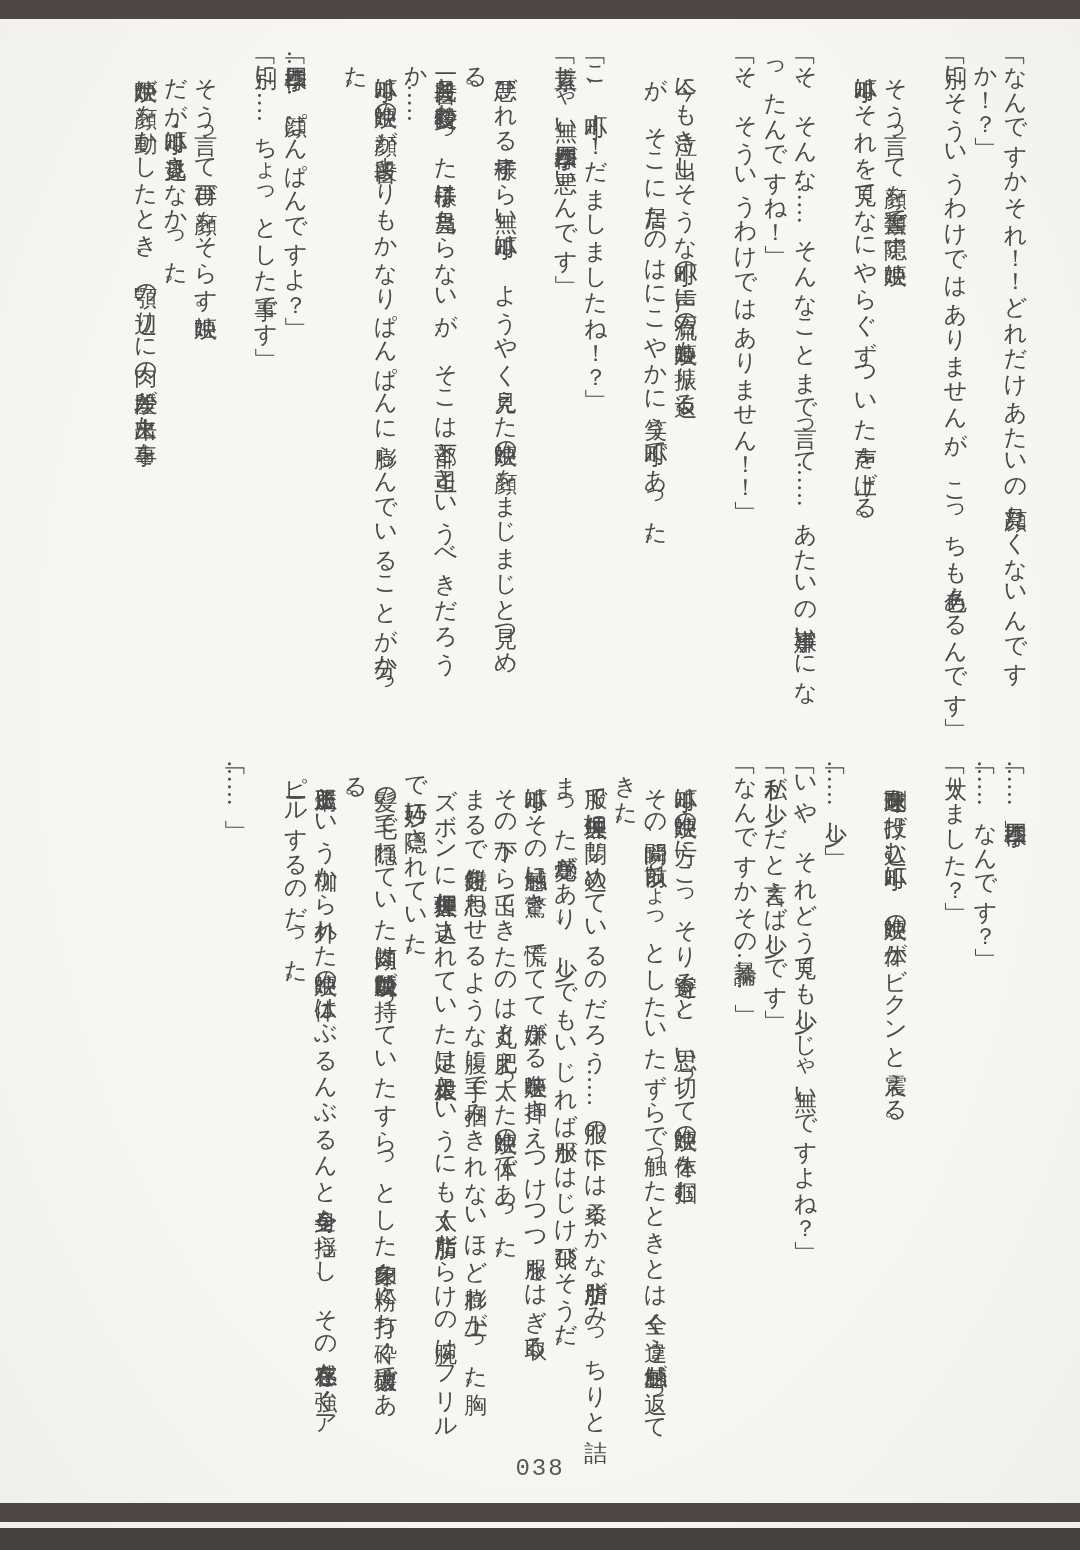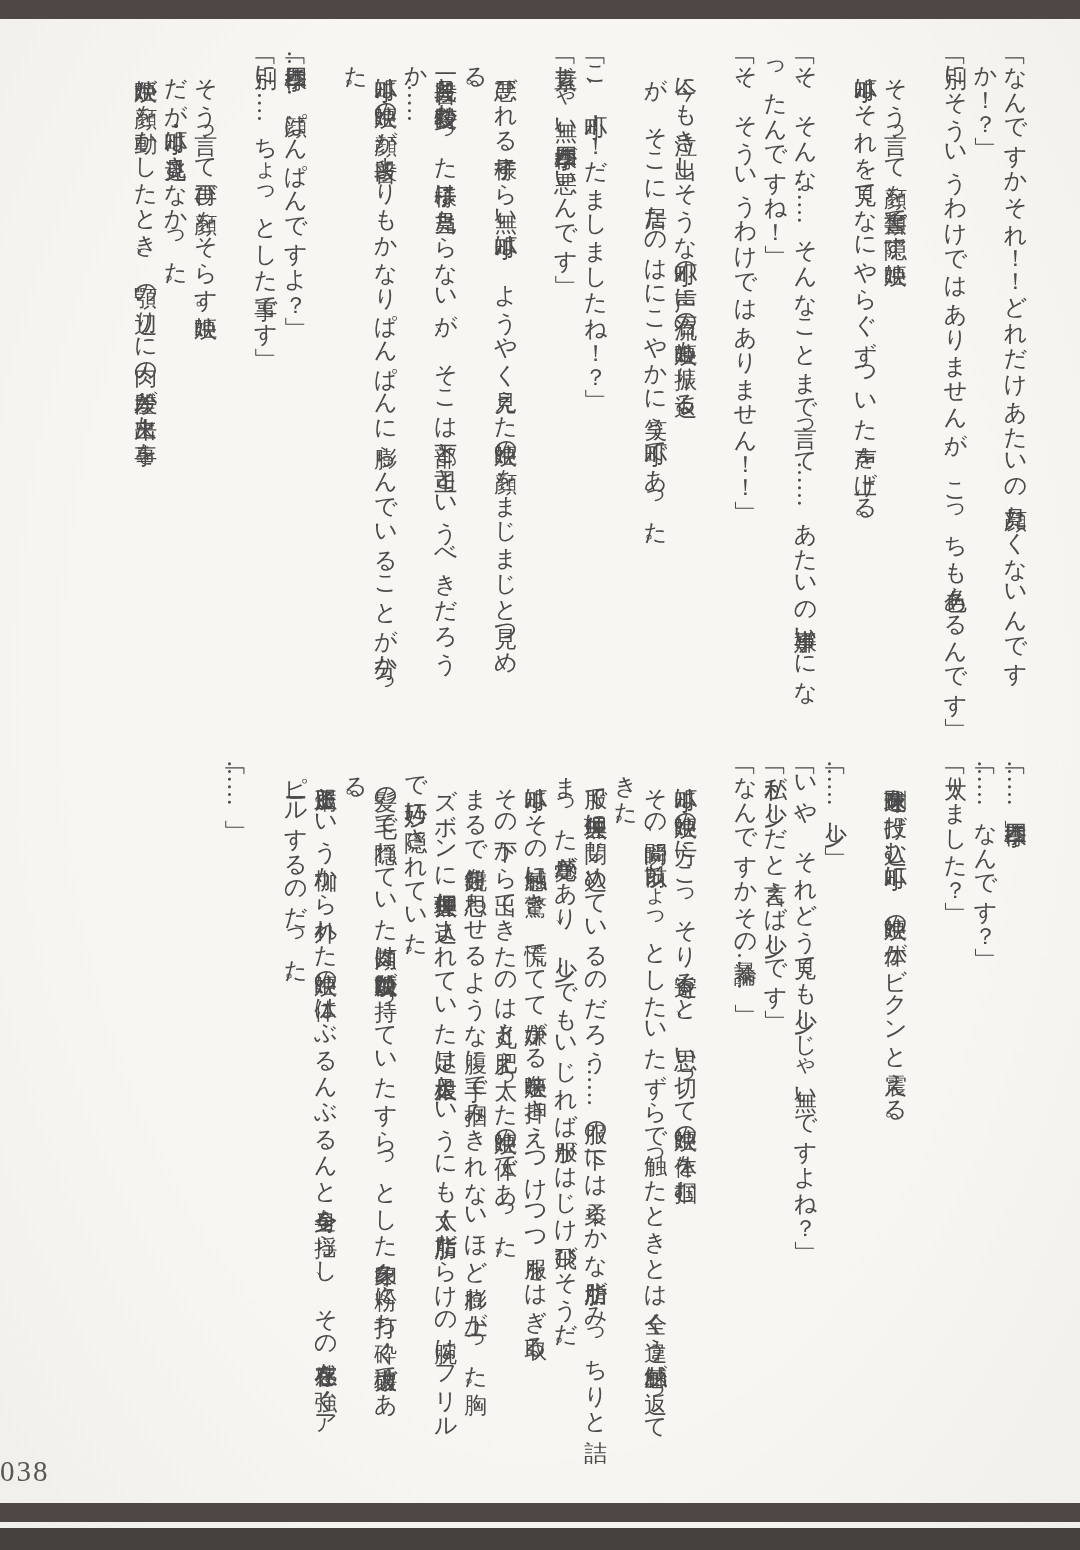--- a/index.html
+++ b/index.html
@@ -43,23 +43,23 @@
   .text-block p { margin: 0; padding: 0; }
   .group { margin-left: 30px; } 
   .group:last-child { margin-left: 0; }
   p.narr { text-indent: 12px; }
 
   .page-number {
     position: absolute;
     left: 0;
     right: 0;
     top: 1455px;
-    text-align: left;
-    font-family: Liberation Serif, serif;
-    font-size: 29px;
+    text-align: center;
+    font-family: Liberation Mono, monospace;
+    font-size: 24px;
     letter-spacing: 2px;
     color: #595755;
   }
 </style>
 </head>
 <body>
 
 <div class="page">
   <div class="bar bar-top"></div>
 

